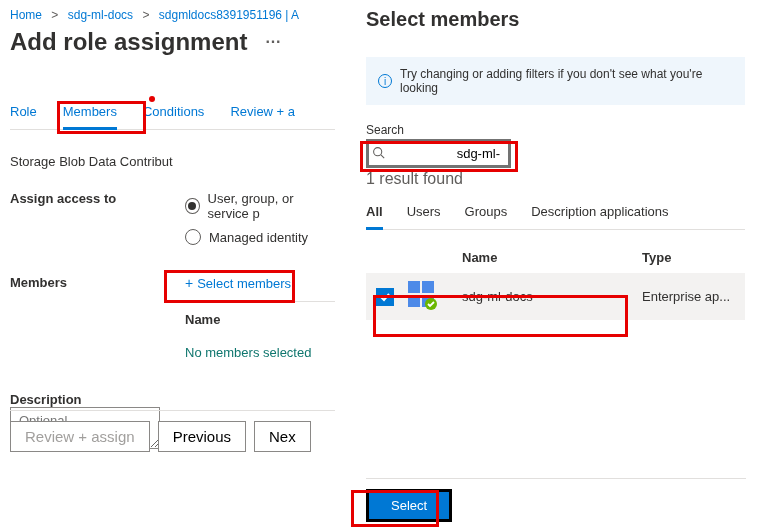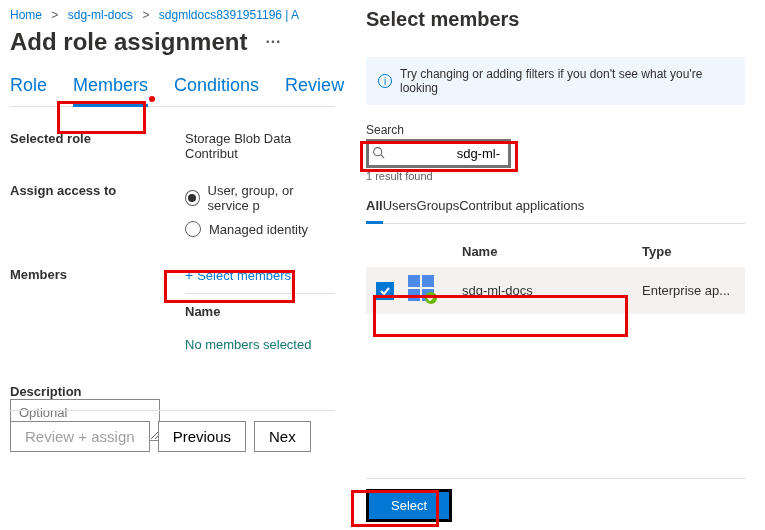--- a/index.html
+++ b/index.html
@@ -5,25 +5,25 @@
 * { box-sizing: border-box; margin: 0; padding: 0; font-family: "Segoe UI", Arial, sans-serif; }
 body { background: #fff; color: #323130; font-size: 13px; width: 765px; height: 530px; overflow: hidden; position: relative; }
 
 .main-area { position: absolute; left: 0; top: 0; width: 345px; height: 460px; padding: 8px 10px; }
 .panel { position: absolute; left: 345px; top: 0; width: 420px; height: 530px; background: #fff; padding: 0 20px; border-left: 1px solid transparent; }
 
 .breadcrumb { font-size: 12px; color: #605e5c; margin-bottom: 6px; white-space: nowrap; }
 .breadcrumb a { color: #0078d4; text-decoration: none; }
 .breadcrumb .sep { margin: 0 6px; color: #605e5c; }
 
-.page-title { font-size: 24px; font-weight: 600; color: #323130; margin-bottom: 19px; display: flex; align-items: center; gap: 18px; }
+.page-title { font-size: 24px; font-weight: 600; color: #323130; margin-bottom: 28px; display: flex; align-items: center; gap: 18px; }
 .page-title .dots { color: #605e5c; font-size: 16px; }
 
 .tabs { display: flex; gap: 26px; border-bottom: 1px solid #e1dfdd; margin-bottom: 24px; }
-.tab { color: #0078d4; font-size: 18px; padding-bottom: 8px; cursor: pointer; white-space: nowrap; }
+.tab { color: #0078d4; font-size: 13px; padding-bottom: 8px; cursor: pointer; white-space: nowrap; margin-top: 20px; }
 .tab.active { color: #0078d4; border-bottom: 3px solid #0078d4; font-weight: 400; margin-bottom: -1px; }
 
 .form-row { display: flex; margin-bottom: 22px; align-items: flex-start; }
 .form-label { width: 175px; font-weight: 600; font-size: 13px; flex-shrink: 0; }
 .form-content { flex: 1; font-size: 13px; }
 
 .radio-row { display: flex; align-items: center; margin-bottom: 8px; gap: 8px; }
 .radio { width: 16px; height: 16px; border: 1px solid #605e5c; border-radius: 50%; display: inline-flex; align-items: center; justify-content: center; }
 .radio.checked::after { content: ''; width: 8px; height: 8px; background: #323130; border-radius: 50%; display: block; }
 
@@ -41,23 +41,23 @@
 .btn[disabled] { color: #a19f9d; cursor: not-allowed; }
 
 .panel-title { font-size: 20px; font-weight: 600; margin: 8px 0 26px; }
 .info-bar { background: #eff6fc; padding: 10px 12px; font-size: 12px; display: flex; align-items: center; gap: 8px; margin-bottom: 18px; }
 .info-icon { width: 14px; height: 14px; border: 1px solid #0078d4; border-radius: 50%; color: #0078d4; display: inline-flex; align-items: center; justify-content: center; font-size: 10px; flex-shrink: 0; }
 
 .search-label { font-size: 12px; margin-bottom: 2px; }
 .search-wrap { position: relative; width: 145px; margin-bottom: 2px; }
 .search-input { width: 100%; border: 3px solid #737373; padding: 4px 8px 4px 24px; font-size: 13px; font-family: inherit; text-align: right; }
 .search-icon { position: absolute; left: 6px; top: 50%; transform: translateY(-50%); color: #605e5c; }
-.result-count { font-size: 11px; color: #605e5c; margin-bottom: 16px; }
-
-.panel-tabs { display: flex; border-bottom: 1px solid #e1dfdd; margin-bottom: 12px; }
+.result-count { font-size: 16px; color: #605e5c; margin-bottom: 16px; }
+
+.panel-tabs { display: flex; gap: 24px; border-bottom: 1px solid #e1dfdd; margin-bottom: 12px; }
 .panel-tab { font-size: 13px; padding-bottom: 8px; cursor: pointer; }
 .panel-tab.active { border-bottom: 3px solid #0078d4; font-weight: 600; margin-bottom: -1px; }
 
 .result-table .thead { display: flex; padding: 8px 0; font-weight: 600; font-size: 13px; }
 .col-check { width: 40px; }
 .col-icon { width: 56px; }
 .col-name { width: 180px; }
 .col-type { flex: 1; }
 .result-row { display: flex; align-items: center; background: #f3f2f1; padding: 6px 0; }
 .checkbox { width: 18px; height: 18px; background: #0078d4; display: inline-flex; align-items: center; justify-content: center; color: #fff; margin-left: 10px; }
@@ -88,21 +88,20 @@
   </div>
 
   <div class="tabs">
     <div class="tab">Role</div>
     <div class="tab active">Members</div>
     <div class="tab">Conditions</div>
     <div class="tab">Review + a</div>
   </div>
 
   <div class="form-row">
-    <div class="form-label">Selected role</div>
     <div class="form-content">Storage Blob Data Contribut</div>
   </div>
 
   <div class="form-row">
     <div class="form-label">Assign access to</div>
     <div class="form-content">
       <div class="radio-row">
         <span class="radio checked"></span>
         <span>User, group, or service p</span>
       </div>
@@ -159,21 +158,21 @@
         </svg>
     </span>
     <input class="search-input" value="sdg-ml-" style="">
   </div>
   <div class="result-count">1 result found</div>
 
   <div class="panel-tabs">
     <div class="panel-tab active">All</div>
     <div class="panel-tab">Users</div>
     <div class="panel-tab">Groups</div>
-    <div class="panel-tab">Contribut applications</div>
+    <div class="panel-tab">Description applications</div>
   </div>
 
   <div class="result-table">
     <div class="thead">
       <div class="col-check"></div>
       <div class="col-icon"></div>
       <div class="col-name">Name</div>
       <div class="col-type">Type</div>
     </div>
     <div class="result-row">

